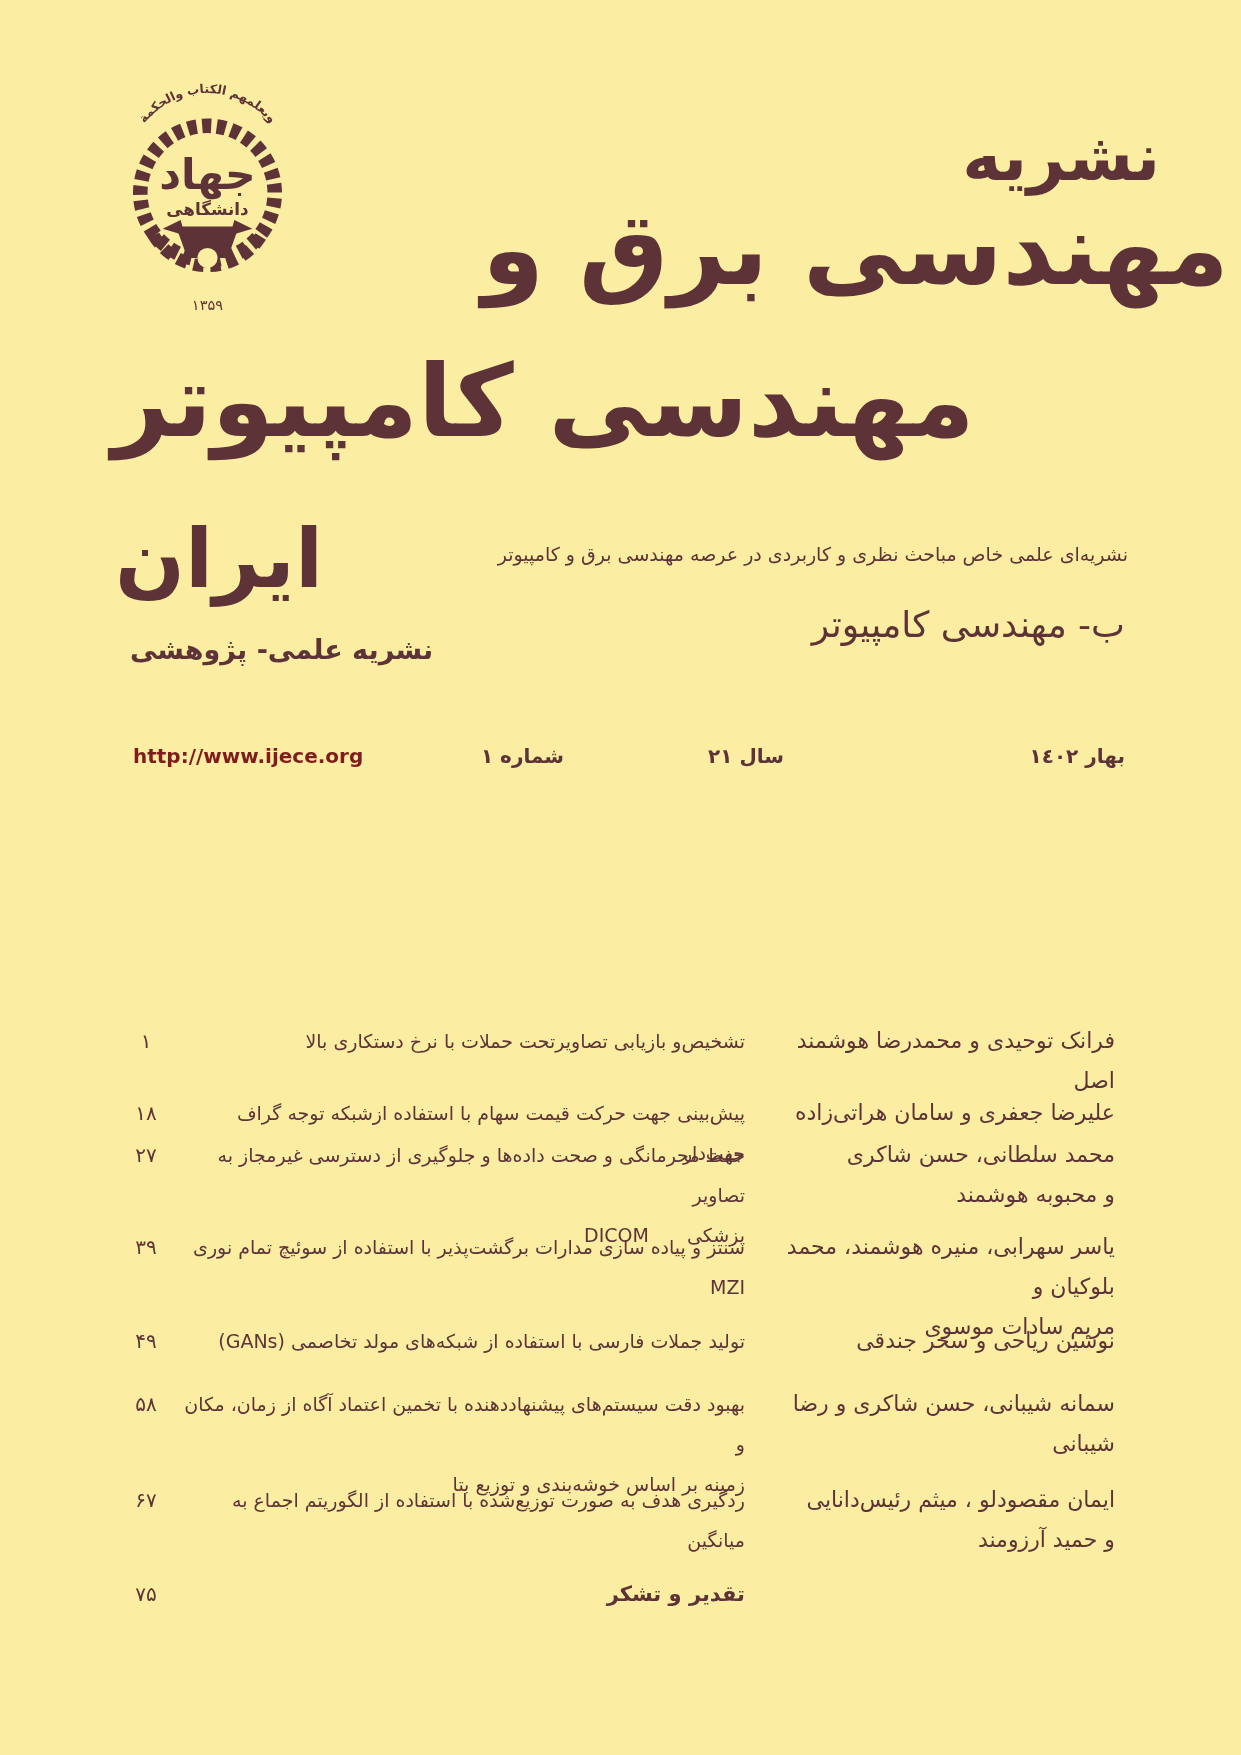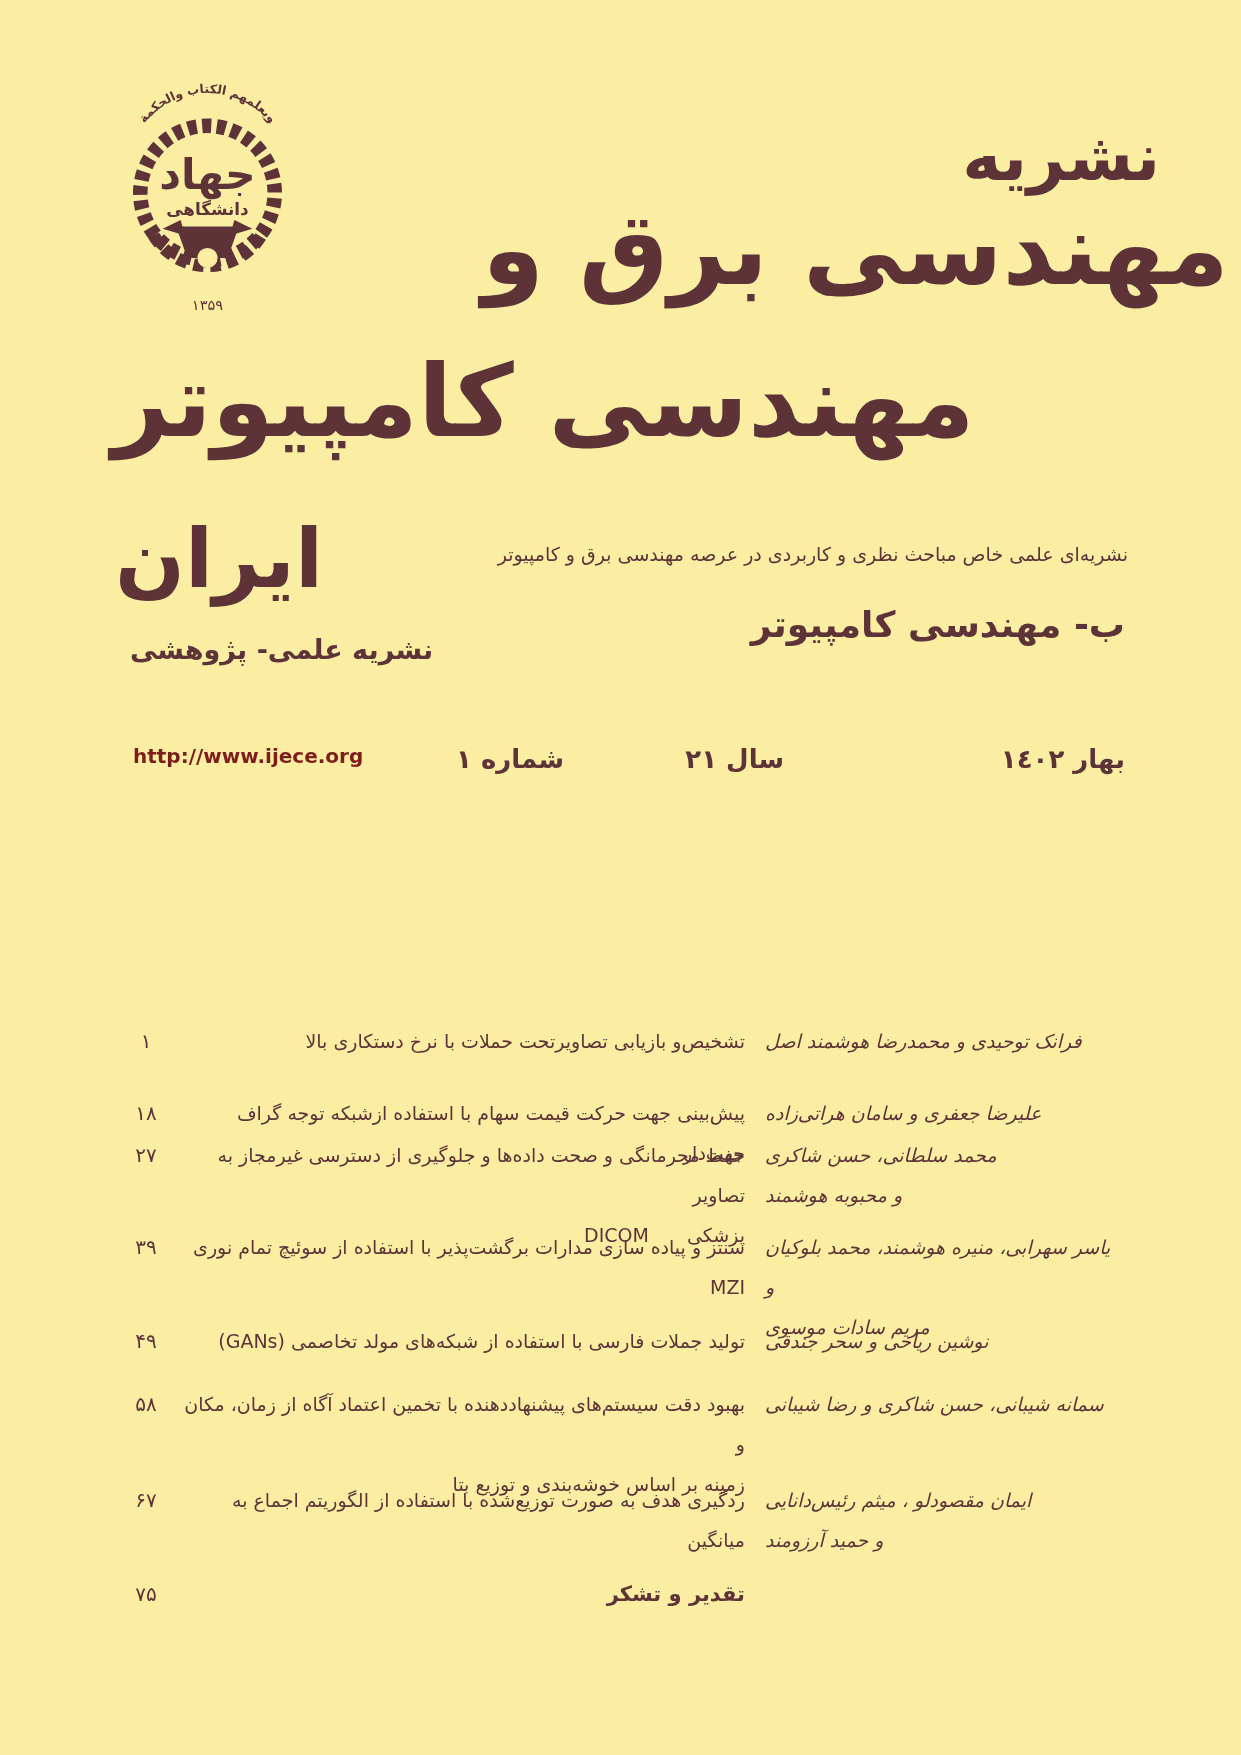--- a/index.html
+++ b/index.html
@@ -14,38 +14,38 @@
   .rtl{direction:rtl;unicode-bidi:isolate;}
   .nowrap{white-space:nowrap;}
 
   
   .t-big{font-weight:bold;line-height:1.15;letter-spacing:0px;margin-top:36px;}
   #title1{right:81px;top:84px;font-size:66px;}
   #title2{right:12px;top:156px;font-size:100px;}
   #title3{left:112px;top:308px;font-size:100px;}
   #title4{left:115px;top:476px;font-size:82px;}
   #subtitle{right:113px;top:543px;font-size:19px;}
-  #section-b{right:116px;top:604px;font-size:36px;font-weight:bold;}
+  #section-b{right:116px;top:604px;font-size:36px;font-weight:normal;}
   #journal-type{left:130px;top:634px;font-size:27px;font-weight:bold;}
 
   
-  .issue-item{top:744px;font-size:26px;font-weight:bold;white-space:nowrap;}
+  .issue-item{top:744px;font-size:20px;font-weight:bold;white-space:nowrap;}
   #issue-season{right:116px;}
   #issue-year{right:457px;}
   #issue-number{right:677px;}
   #issue-url{left:133px;font-size:20px;direction:ltr;}
 
   
   .toc-row{position:absolute;left:0;width:1241px;}
   .toc-page{position:absolute;left:118px;width:56px;text-align:center;
             font-size:20px;line-height:40px;}
   .toc-title{position:absolute;right:496px;width:565px;text-align:right;
              direction:rtl;font-size:19px;line-height:40px;}
-  .toc-authors{position:absolute;right:126px;width:350px;text-align:left;
-               direction:rtl;font-style:italic;font-size:19px;line-height:40px;}
+  .toc-authors{position:absolute;right:126px;width:350px;text-align:right;
+               direction:rtl;font-size:22px;line-height:40px;}
   .toc-title.bold{font-weight:bold;font-size:21px;}
 
   
   #logo{left:95px;top:72px;width:225px;height:242px;}
 </style>
 </head>
 <body>
 
 <svg id="logo" class="abs" viewBox="0 0 200 216" xmlns="http://www.w3.org/2000/svg">
   <defs>

